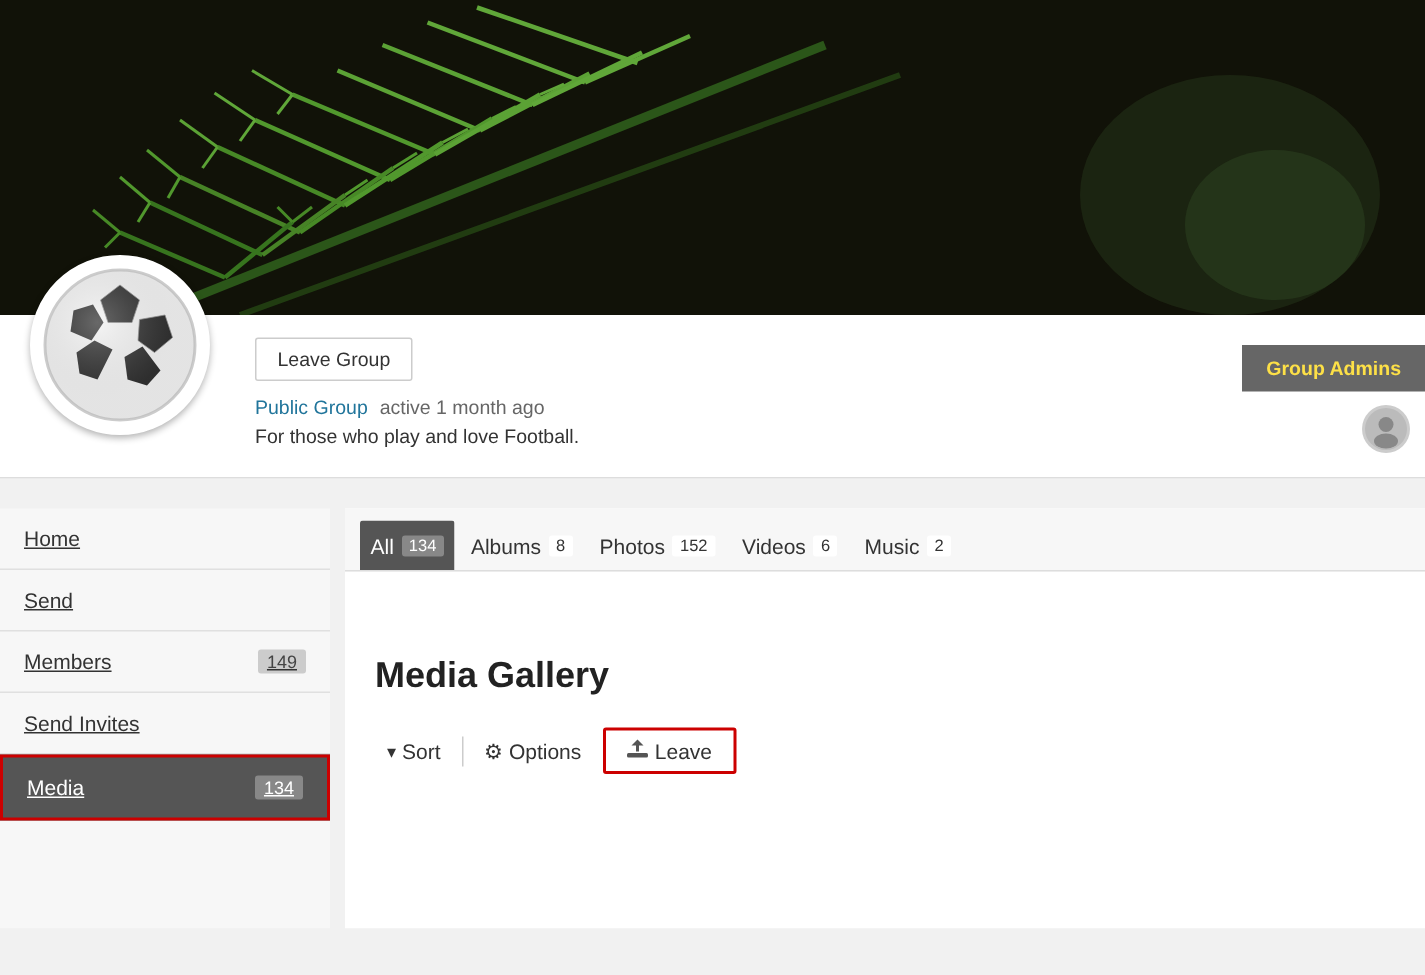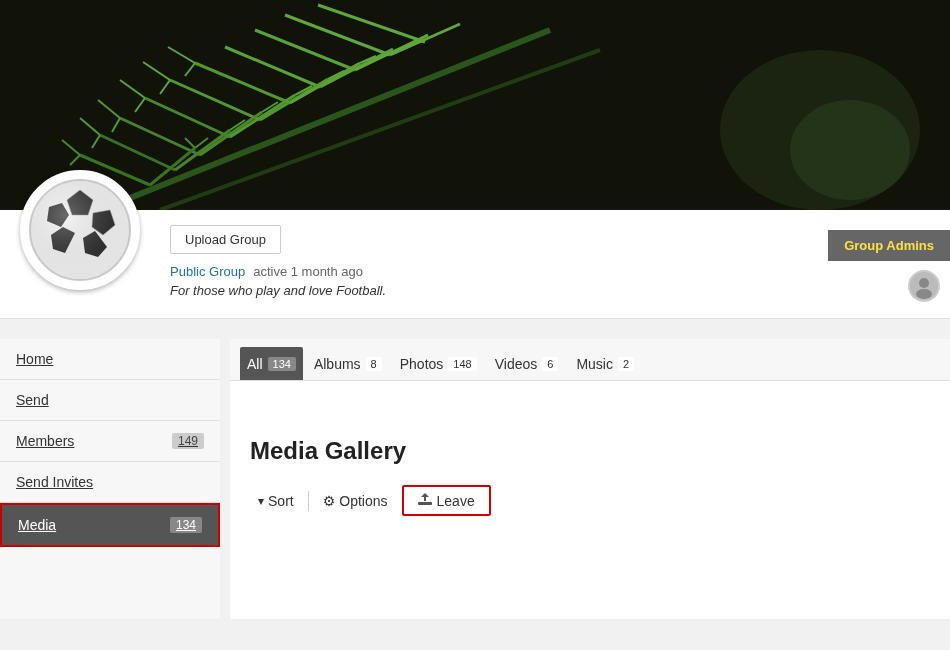--- a/index.html
+++ b/index.html
@@ -74,21 +74,20 @@
       text-decoration: none;
       font-size: 13px;
     }
     .active-text {
       color: #666;
       font-size: 13px;
     }
     .group-desc {
       color: #333;
       font-size: 13px;
-      font-style: italic;
     }
 
     .group-admins-btn {
       background: #666;
       color: #fde047;
       padding: 8px 16px;
       font-size: 13px;
       font-weight: bold;
       cursor: pointer;
       border: none;
@@ -346,21 +345,21 @@
           <radialGradient id="ballGrad" cx="35%" cy="35%">
             <stop offset="0%" stop-color="#fff" stop-opacity="0.8"></stop>
             <stop offset="100%" stop-color="#888" stop-opacity="0.3"></stop>
           </radialGradient>
         </defs>
       </svg>
     </div>
   </div>
 
   <div class="group-info">
-    <button class="leave-btn">Upload Group</button>
+    <button class="leave-btn">Leave Group</button>
     <div class="group-meta">
       <a class="public-group-link">Public Group</a>
       <span class="active-text">active 1 month ago</span>
     </div>
     <div class="group-desc">For those who play and love Football.</div>
   </div>
 
   <button class="group-admins-btn">Group Admins</button>
   <div class="admin-avatar">
     <svg width="28" height="28" viewBox="0 0 28 28" xmlns="http://www.w3.org/2000/svg">
@@ -399,21 +398,21 @@
       <div class="tab active">
         <span>All</span>
         <span class="tab-badge">134</span>
       </div>
       <div class="tab">
         <span>Albums</span>
         <span class="tab-badge">8</span>
       </div>
       <div class="tab">
         <span>Photos</span>
-        <span class="tab-badge">148</span>
+        <span class="tab-badge">152</span>
       </div>
       <div class="tab">
         <span>Videos</span>
         <span class="tab-badge">6</span>
       </div>
       <div class="tab">
         <span>Music</span>
         <span class="tab-badge">2</span>
       </div>
     </div>

